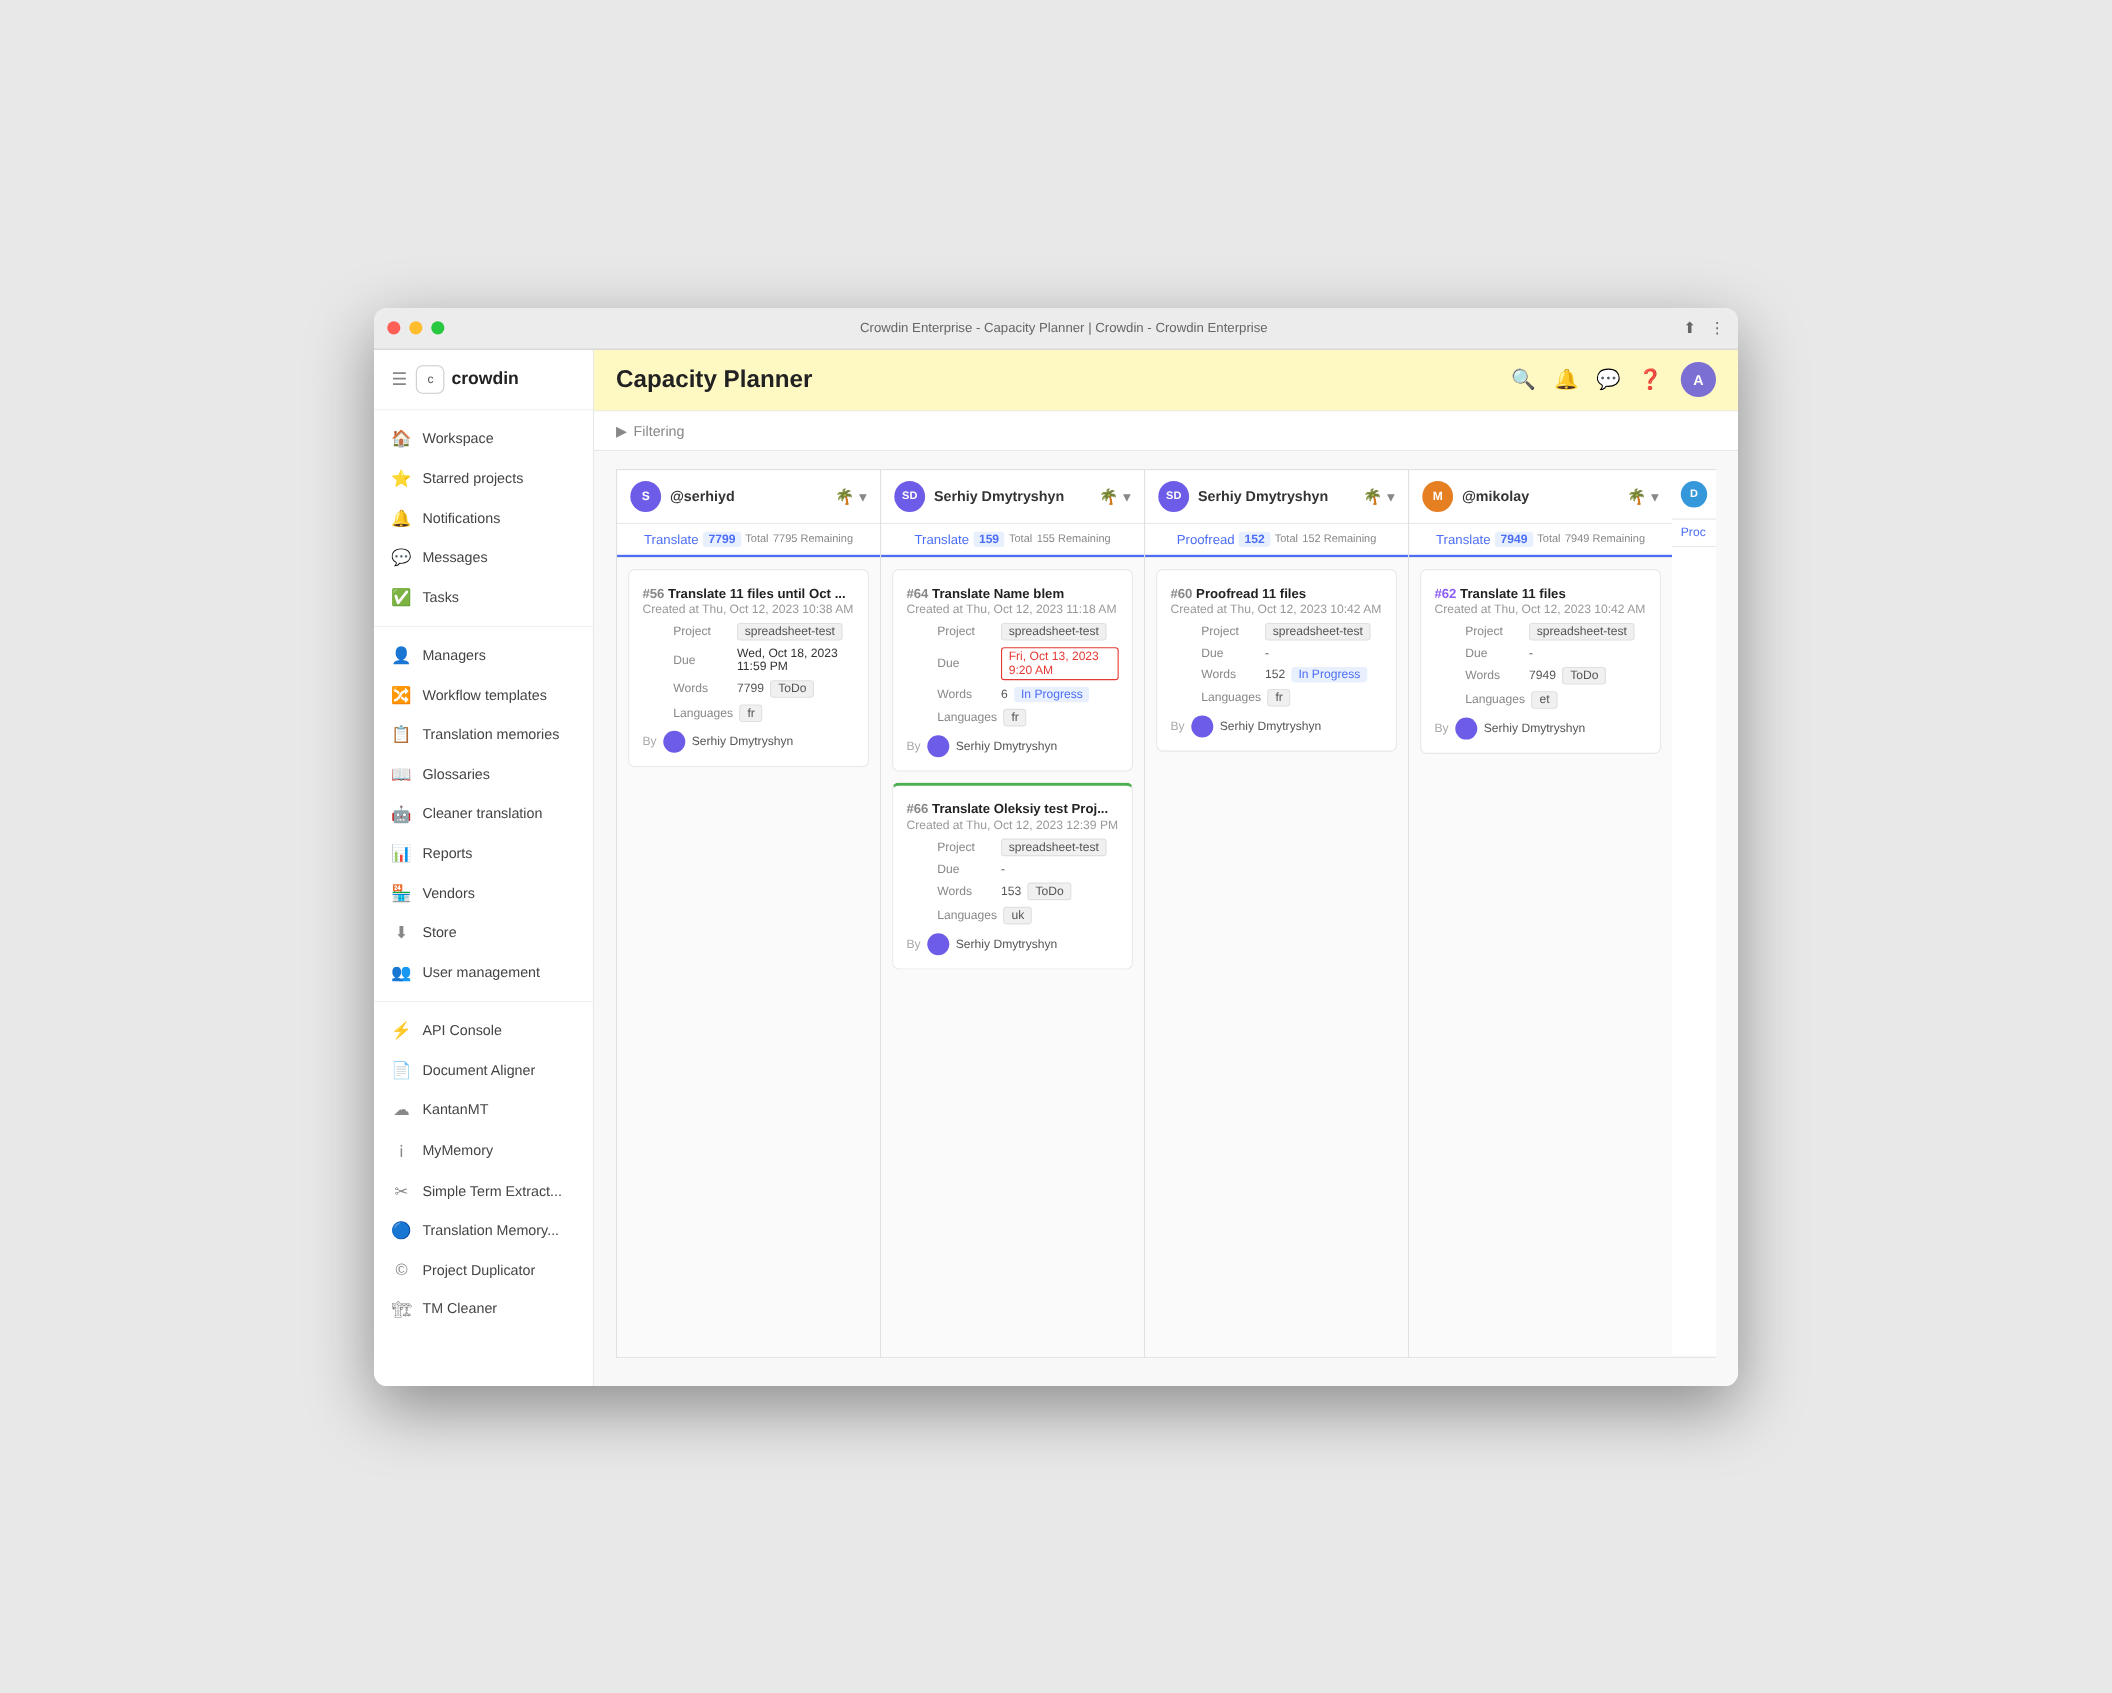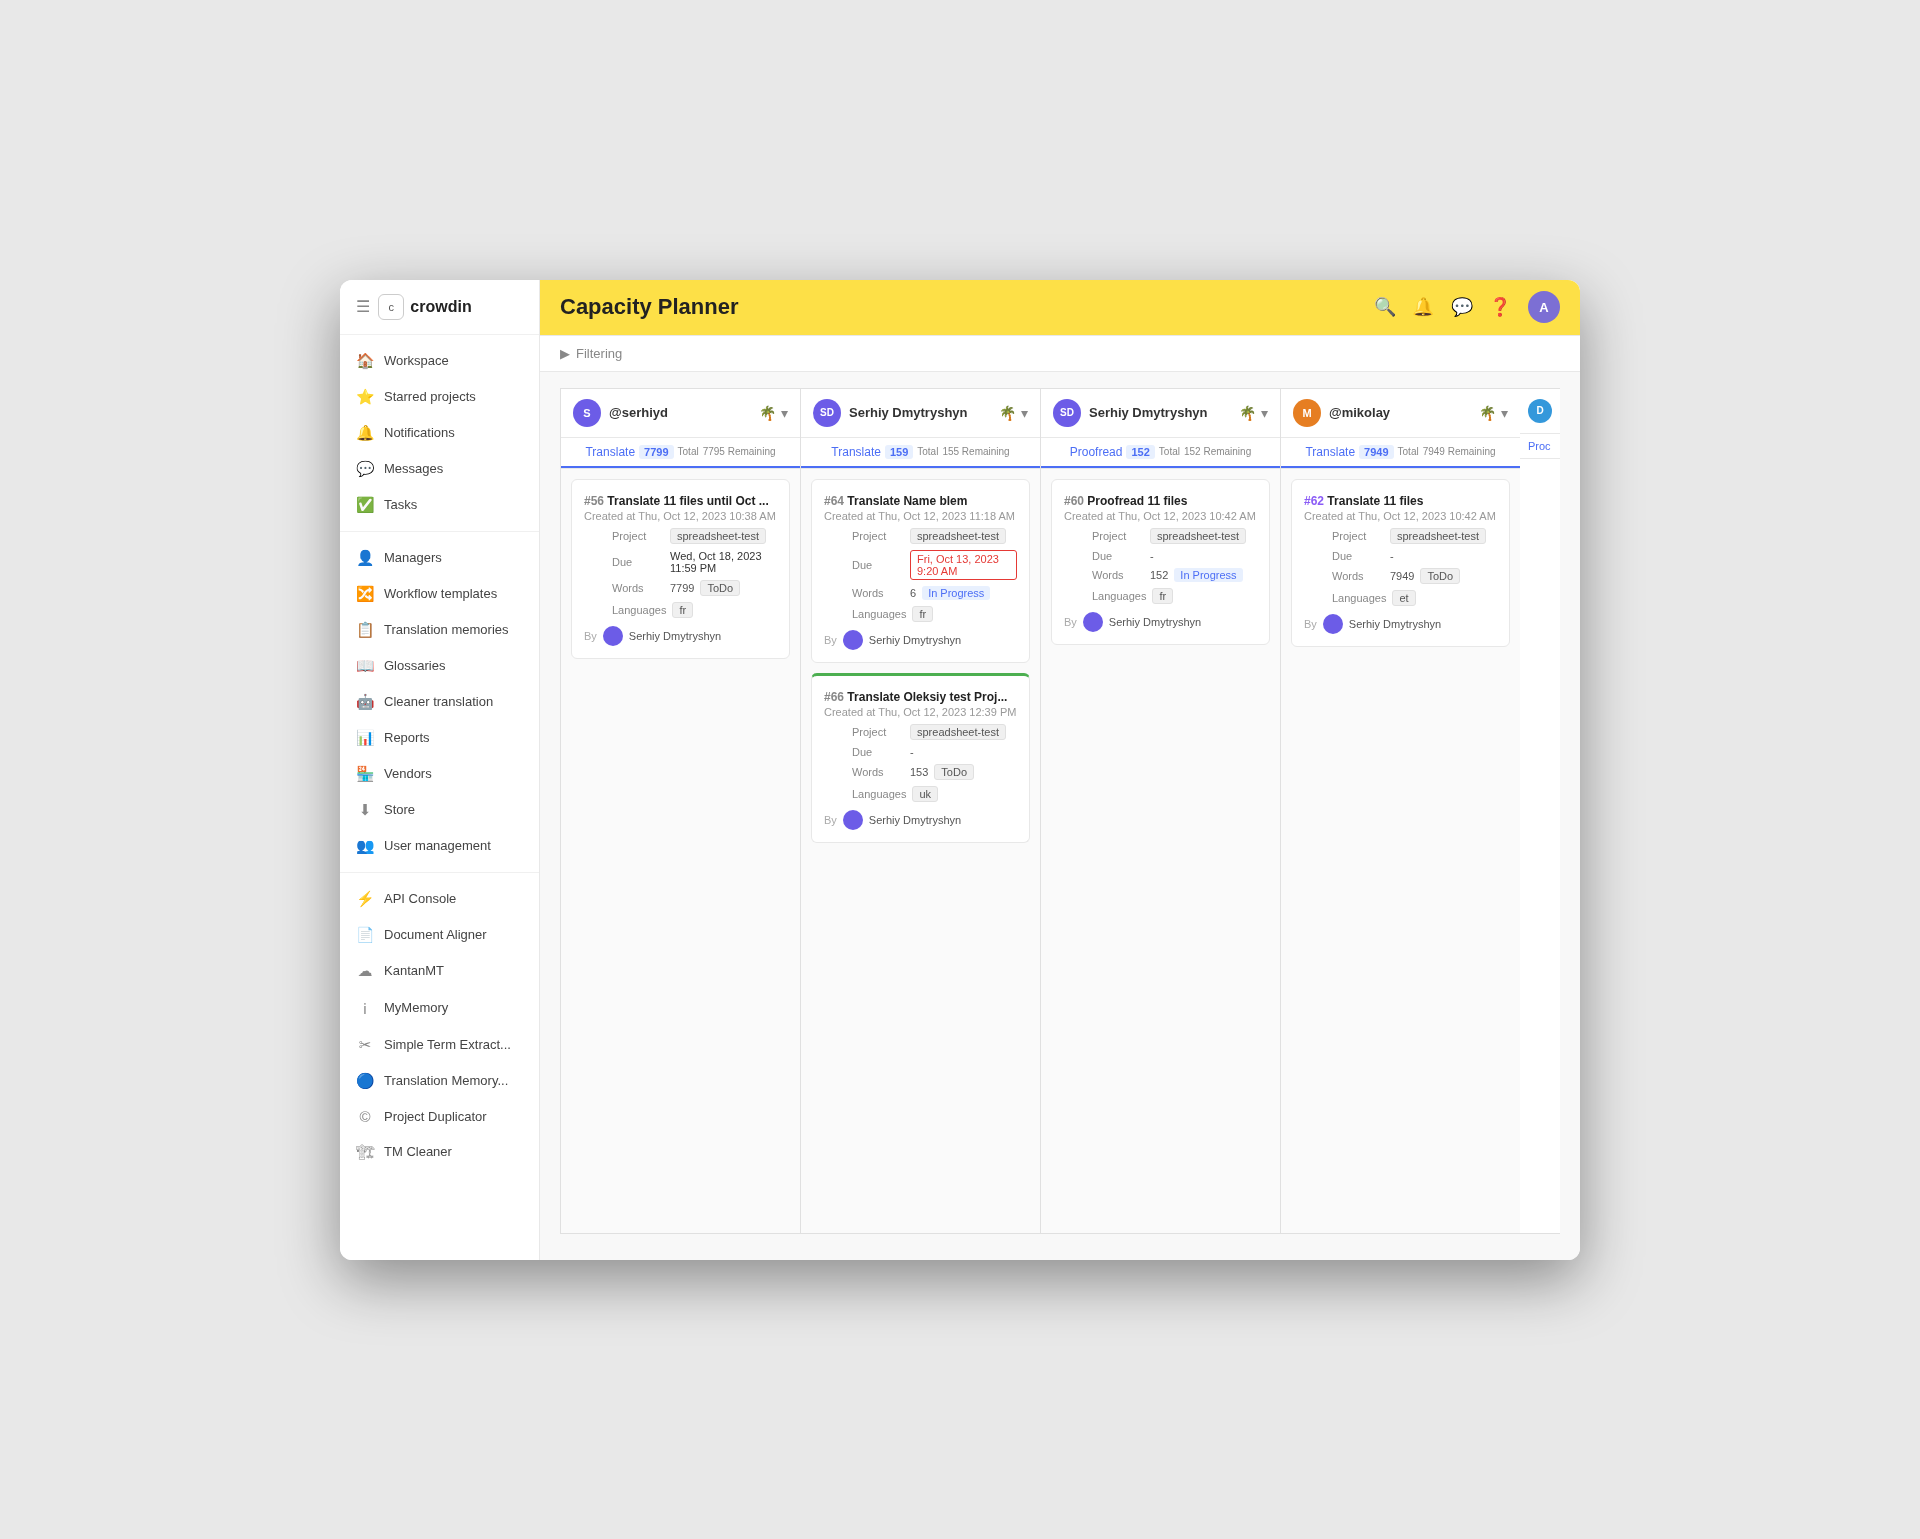--- a/index.html
+++ b/index.html
@@ -107,21 +107,21 @@
     
     .main-content {
       flex: 1;
       display: flex;
       flex-direction: column;
       background: #f8f8f8;
       overflow: hidden;
     }
 
     .top-bar {
-      background: #fde047;
+      background: #fef9c3;
       border-bottom: 1px solid #e8e8e8;
       padding: 0 20px;
       height: 56px;
       display: flex;
       align-items: center;
       justify-content: space-between;
       flex-shrink: 0;
     }
     .page-title { font-size: 22px; font-weight: 600; color: #222; }
     .top-bar-actions { display: flex; gap: 16px; align-items: center; }
@@ -306,20 +306,32 @@
       display: flex;
       align-items: center;
       gap: 4px;
     }
   </style>
 </head>
 <body>
 
 <div class="window">
 
+  <div class="titlebar">
+    <div class="traffic-lights">
+      <div class="tl tl-red"></div>
+      <div class="tl tl-yellow"></div>
+      <div class="tl tl-green"></div>
+    </div>
+    <div class="titlebar-title">Crowdin Enterprise - Capacity Planner | Crowdin - Crowdin Enterprise</div>
+    <div class="titlebar-actions">
+      <span class="titlebar-icon">⬆</span>
+      <span class="titlebar-icon">⋮</span>
+    </div>
+  </div>
 
   <div class="app-body">
 
     <div class="sidebar">
       <div class="sidebar-header">
         <span class="sidebar-hamburger">☰</span>
         <div class="sidebar-logo">
           <div class="logo-icon">c</div>
           <span class="logo-text">crowdin</span>
         </div>

